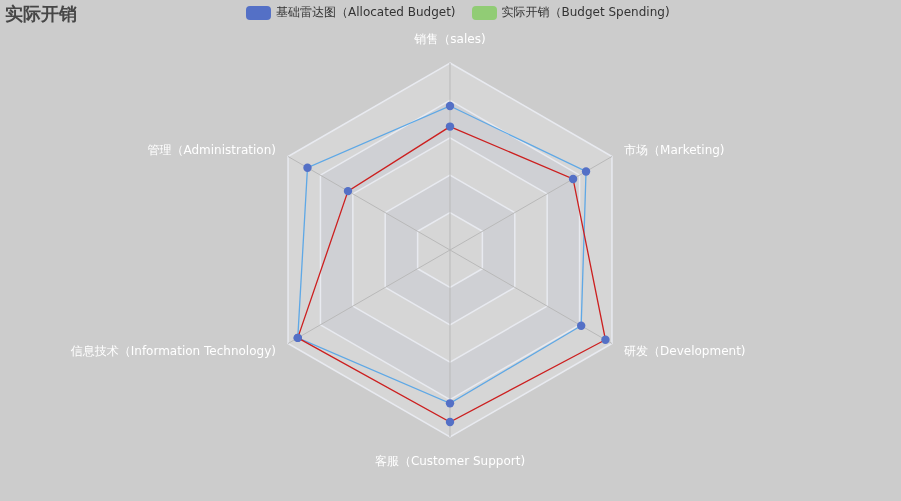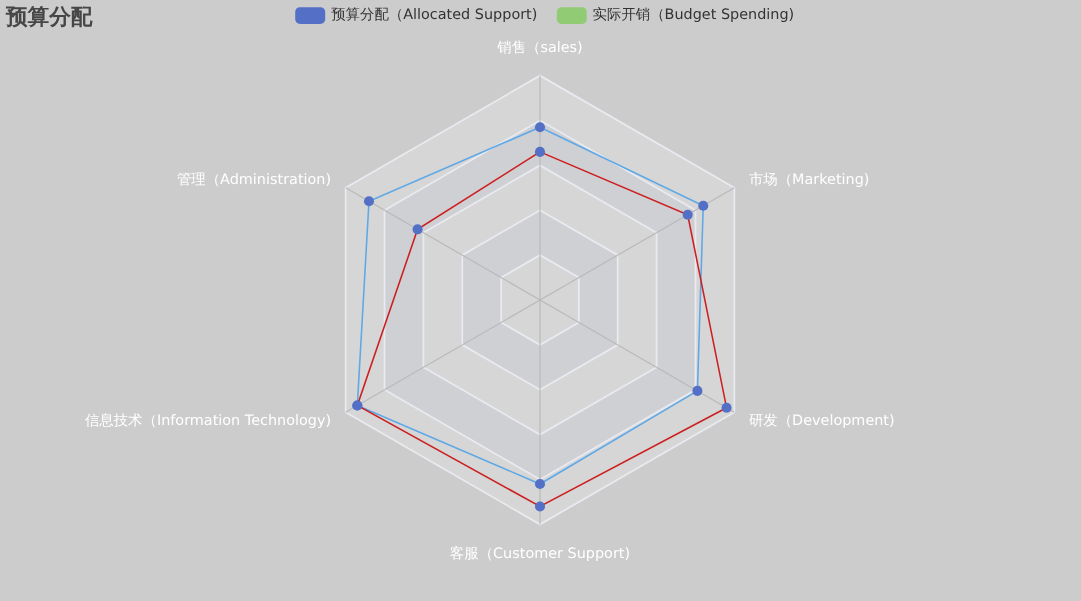--- a/index.html
+++ b/index.html
@@ -13,26 +13,26 @@
   }
   .legend { position: absolute; top: 4px; left: 246px; display: flex; gap: 16px; font-size: 12px; color: #333; }
   .legend-item { display: flex; align-items: center; gap: 5px; cursor: pointer; }
   .swatch { width: 25px; height: 14px; border-radius: 4px; display: inline-block; }
   svg { position: absolute; left: 0; top: 0; }
   .axis-label { fill: #ffffff; font-size: 12px; }
 </style>
 </head>
 <body>
 
-<div class="title">预算分配</div>
+<div class="title">实际开销</div>
 
 <div class="legend">
   <div class="legend-item">
     <span class="swatch" style="background:#5470c6"></span>
-    <span>预算分配（Allocated Support)</span>
+    <span>基础雷达图（Allocated Budget)</span>
   </div>
   <div class="legend-item">
     <span class="swatch" style="background:#91cc75"></span>
     <span>实际开销（Budget Spending)</span>
   </div>
 </div>
 
 <svg id="radar" width="901" height="501">
     <polygon points="450,63 611.94675050769,156.5 611.94675050769,343.5 450,437 288.05324949231,343.50000000000006 288.05324949231,156.5" fill="#d6d6d6" stroke="#e8eaf0" stroke-width="1.5"></polygon>
     <polygon points="450,100.4 579.557400406152,175.2 579.557400406152,324.79999999999995 450,399.6 320.442599593848,324.80000000000007 320.442599593848,175.2" fill="#cfd0d4" stroke="#e8eaf0" stroke-width="1.5"></polygon>

